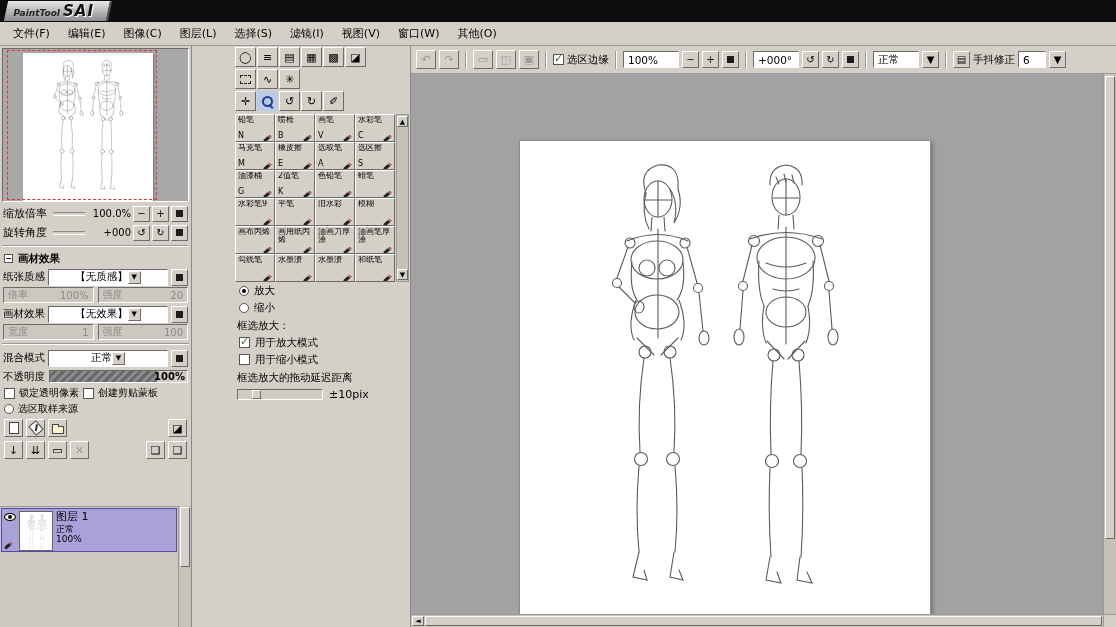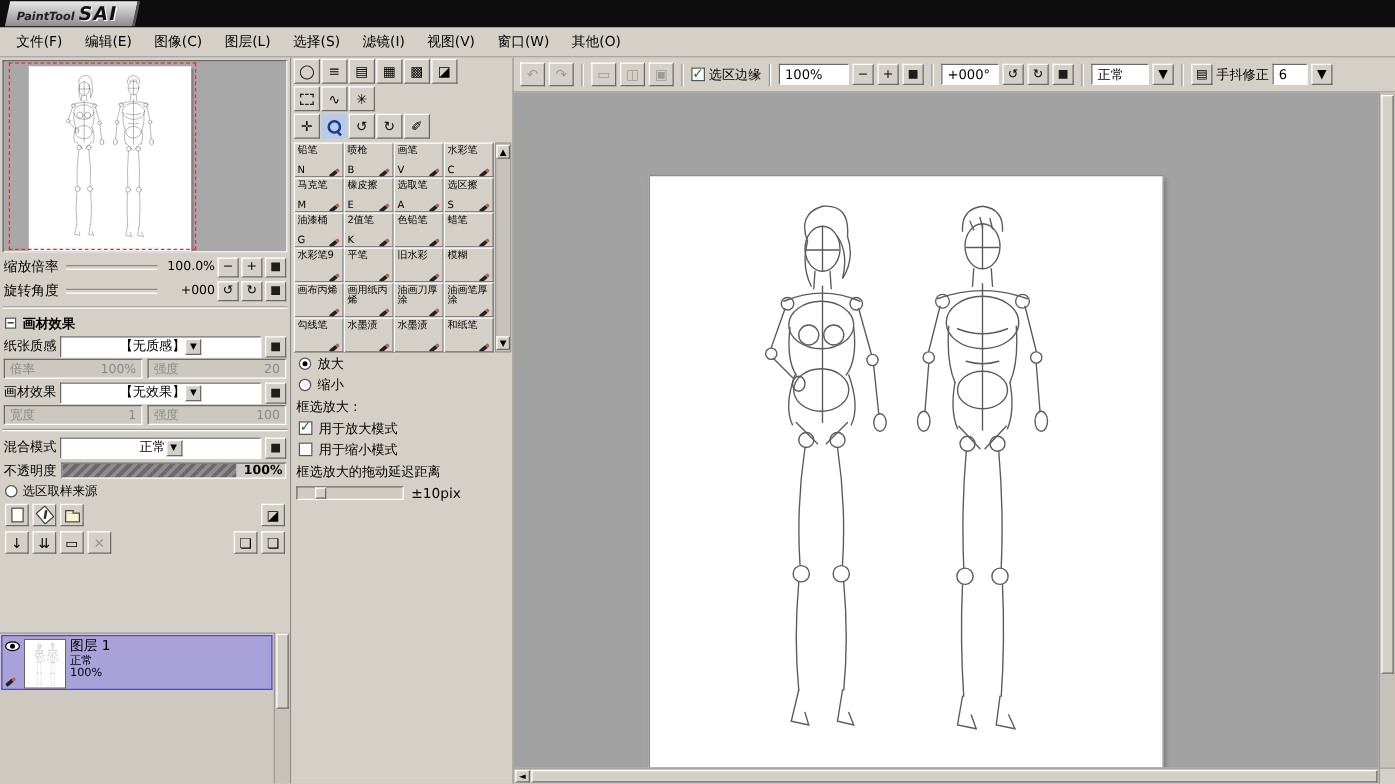--- a/index.html
+++ b/index.html
@@ -15,21 +15,21 @@
   #titlebar{position:absolute;left:0;top:0;width:100%;height:22px;background:#0d0d0d;display:flex;align-items:center;padding-left:6px;overflow:hidden}
   .logo-wrap{display:flex;align-items:baseline;gap:3px;background:linear-gradient(180deg,#e8e8e8,#8c8c8c);transform:skewX(-12deg);padding:1px 14px 1px 8px;border-right:2px solid #555}
   .logo-small{font-size:9px;font-style:italic;font-weight:bold;color:#222;transform:skewX(12deg)}
   .logo-big{font-size:15px;font-style:italic;font-weight:bold;color:#111;letter-spacing:1px;transform:skewX(12deg);text-shadow:1px 1px 0 #fff}
 
   
   #menubar{position:absolute;left:0;top:22px;width:100%;height:24px;background:#d4d0c8;border-bottom:1px solid #9a9a9a;display:flex;align-items:center;padding-left:4px}
   .menu-item{padding:4px 9px;cursor:default}
 
   
-  #left-panel{position:absolute;left:0;top:46px;width:233px;bottom:0;background:#d4d0c8;border-right:1px solid #8a8a8a;overflow:hidden}
+  #left-panel{position:absolute;left:0;top:46px;width:192px;bottom:0;background:#d4d0c8;border-right:1px solid #8a8a8a;overflow:hidden}
   #tools-panel{position:absolute;left:233px;top:46px;width:178px;bottom:0;background:#d4d0c8;border-right:1px solid #8a8a8a;overflow:hidden}
   #canvas-wrap{position:absolute;left:411px;top:46px;right:0;bottom:0;background:#d4d0c8}
 
   
   #navigator{margin:2px;height:154px;background:#a8a8a8;border:1px solid;border-color:#6b6b6b #fff #fff #6b6b6b;position:relative;overflow:hidden}
   .nav-page{position:absolute;left:20px;top:4px;width:130px;height:148px;background:#fff;box-shadow:1px 1px 2px rgba(0,0,0,.35)}
   .nav-dash{position:absolute;left:4px;top:1px;width:150px;height:150px;border:1px dashed #e03434;pointer-events:none}
 
   .nav-row{display:flex;align-items:center;height:19px;padding:0 3px;gap:2px}
   .groove{flex:1;height:4px;border-top:1px solid #8a8a8a;border-bottom:1px solid #fff;margin:0 4px}
@@ -318,20 +318,26 @@
   </div>
 
   <div class="orow">
     <span>不透明度</span>
     <div class="otrack">
       <div class="ofill"></div>
       <span class="oval">100%</span>
     </div>
   </div>
 
+  <div class="cbrow">
+    <span class="cb"></span>
+    <span>锁定透明像素</span>
+    <span class="cb"></span>
+    <span>创建剪贴蒙板</span>
+  </div>
 
   <div class="cbrow">
     <span class="rad"></span>
     <span>选区取样来源</span>
   </div>
 
   <div class="ltb">
     <span class="btn libtn raised">
         <span class="ic-page"></span>
       </span>

